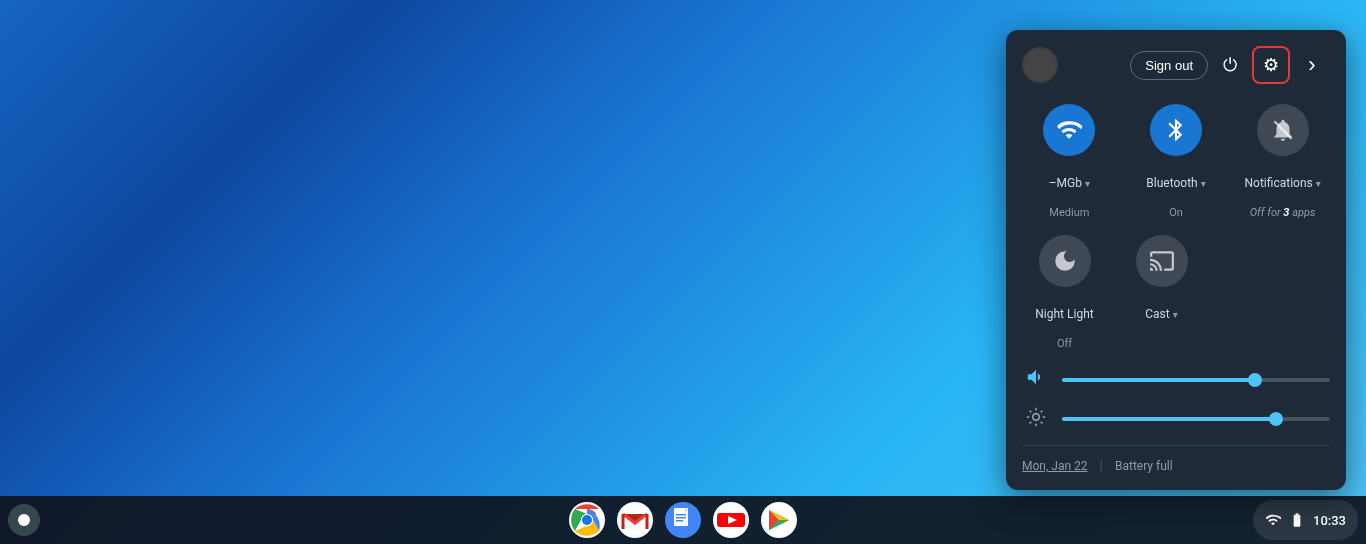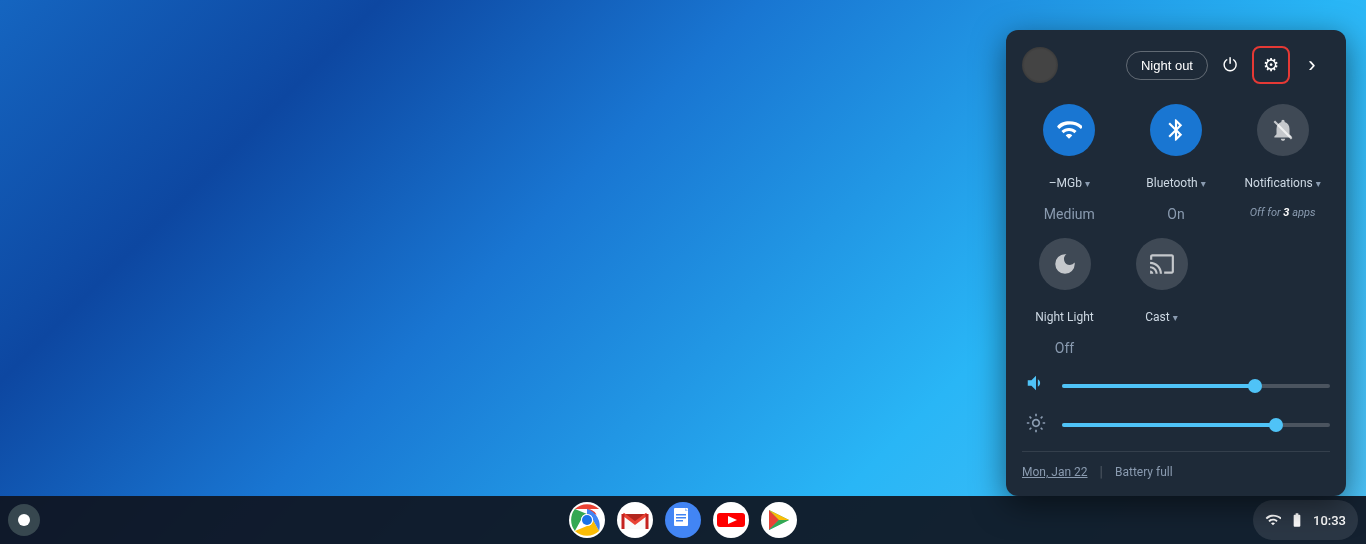--- a/index.html
+++ b/index.html
@@ -179,21 +179,21 @@
       justify-content: center;
       font-size: 22px;
       color: white;
     }
 
     .tile-blue { background: #1976d2; }
     .tile-dark { background: rgba(255,255,255,0.15); }
 
     .tile-sublabel {
       color: #8a9bb0;
-      font-size: 14px;
+      font-size: 11px;
       text-align: center;
       margin-top: -4px;
     }
 
     .tile-label-row {
       display: flex;
       align-items: center;
       gap: 3px;
       color: #cdd8e3;
       font-size: 12px;
@@ -322,21 +322,21 @@
 </head>
 <body>
 
 <div class="desktop">
 
   <div class="quick-settings">
 
     <div class="qs-header">
       <div class="qs-avatar" style="background: radial-gradient(circle, #444 60%, #222 100%);"></div>
       <div class="qs-header-actions">
-        <button class="qs-sign-out">Night out</button>
+        <button class="qs-sign-out">Sign out</button>
         <button class="qs-icon-btn">
           <span style="font-size:18px;">⏻</span>
         </button>
         <button class="qs-icon-btn qs-settings-btn">
           <span style="font-size:18px;">⚙</span>
         </button>
         <button class="qs-icon-btn">
           <span style="font-size:22px; line-height:1;">›</span>
         </button>
       </div>

